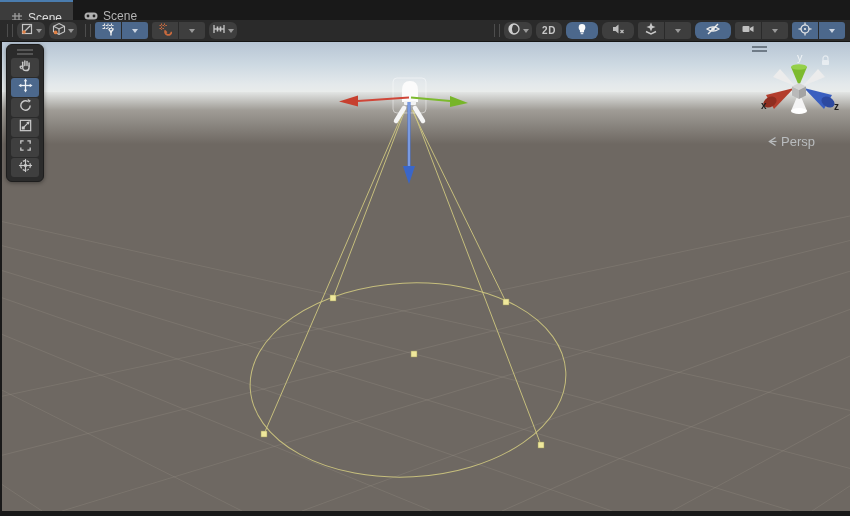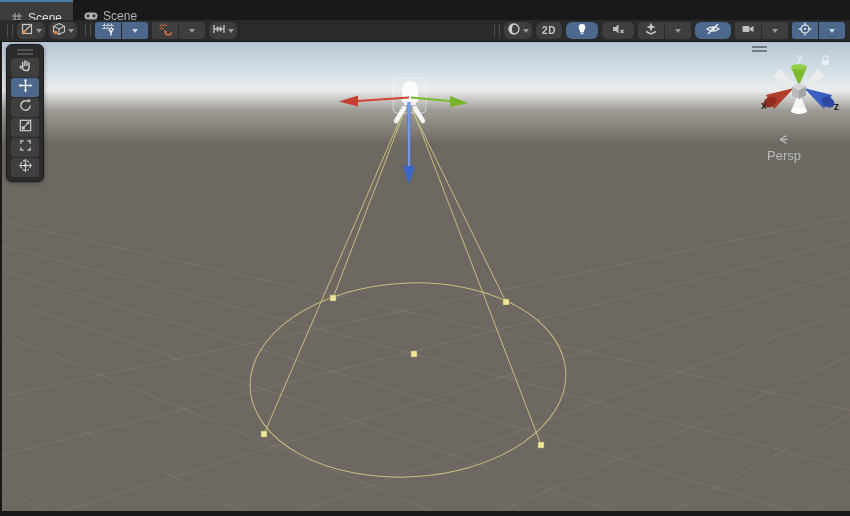--- a/index.html
+++ b/index.html
@@ -33,21 +33,21 @@
   .fog{position:absolute;top:50px;left:0;right:0;height:52px;background:linear-gradient(to bottom,rgba(233,236,235,0.95) 0%,rgba(220,220,214,0.45) 35%,rgba(110,104,98,0) 100%);}
   .gfx{position:absolute;top:0;left:0;}
 
   
   .palette{position:absolute;top:2px;left:4px;width:36px;background:#2b2b2b;border:1px solid #1d1d1d;border-radius:6px;padding:3px 0 3px 0;box-shadow:0 1px 4px rgba(0,0,0,.4);}
   .pal-handle{width:16px;margin:1px auto 3px auto;border-top:2px solid #555;border-bottom:2px solid #555;height:2px;}
   .pal-btn{width:28px;height:19px;margin:1px auto;background:#3f3f3f;border-radius:3px;display:flex;align-items:center;justify-content:center;}
   .pal-btn.active{background:#4c688c;}
 
   
-  .persp{position:absolute;top:92px;left:765px;display:flex;align-items:center;gap:3px;color:#b9bcbe;font-size:13px;flex-direction:column;}
+  .persp{position:absolute;top:92px;left:765px;display:flex;align-items:center;gap:3px;color:#b9bcbe;font-size:13px;}
   .ov-handle{position:absolute;top:4px;left:750px;width:15px;height:2px;border-top:2px solid #54606c;border-bottom:2px solid #54606c;opacity:.75;}
   .lock{position:absolute;top:10px;left:818px;opacity:.55;}
 </style>
 </head>
 <body>
 
 <div class="app">
 
   <div class="tabbar">
     <div class="tab active">

